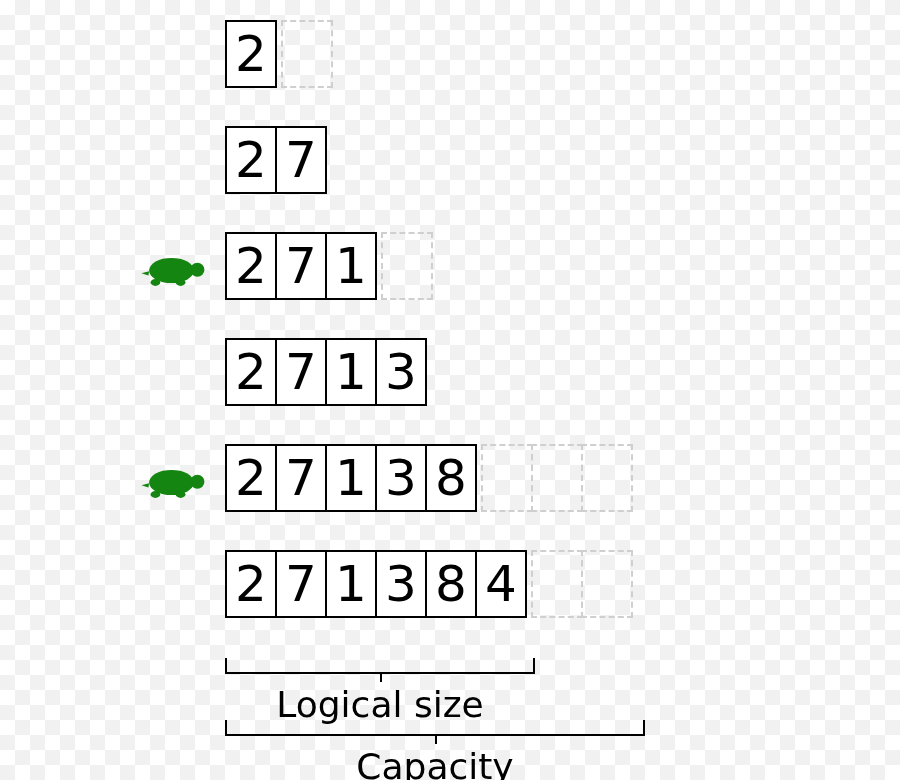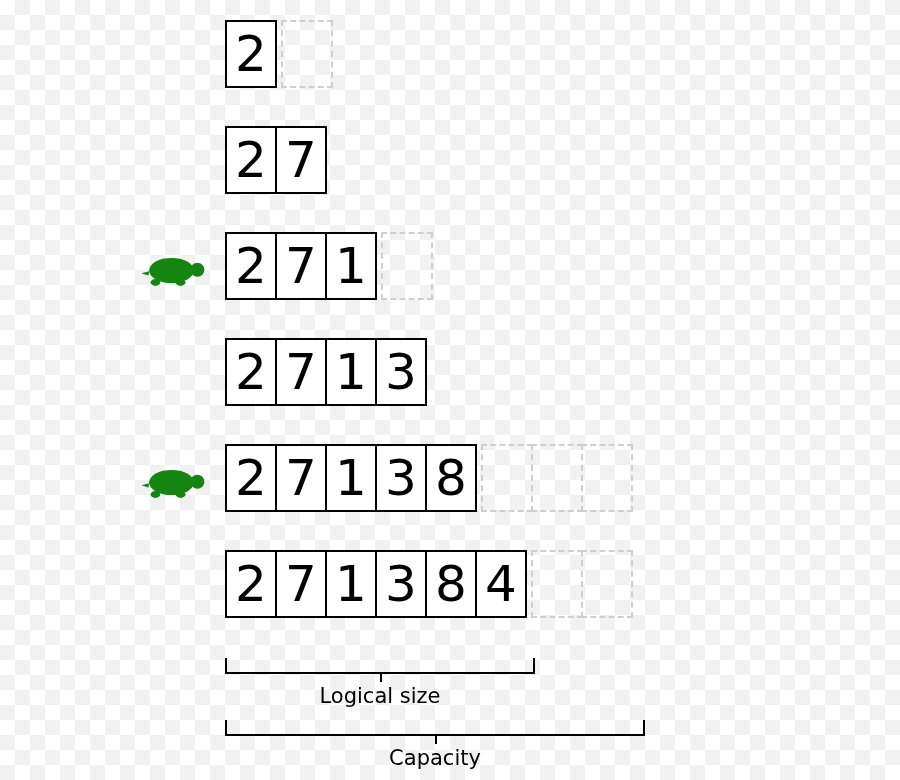--- a/index.html
+++ b/index.html
@@ -67,21 +67,21 @@
   .cell.empty {
     border: 2px dashed #cfcfcf;
     margin-left: 4px;
     background: transparent;
   }
   .cell.empty + .cell.empty { margin-left: -2px; }
 
   
   .bracket {
     position: absolute;
-    font-size: 21px;
+    font-size: 36px;
     color: #000;
     text-align: center;
   }
   .bracket .line {
     position: relative;
     height: 16px;
     border-left: 2px solid #000;
     border-right: 2px solid #000;
     border-bottom: 2px solid #000;
     box-sizing: border-box;

